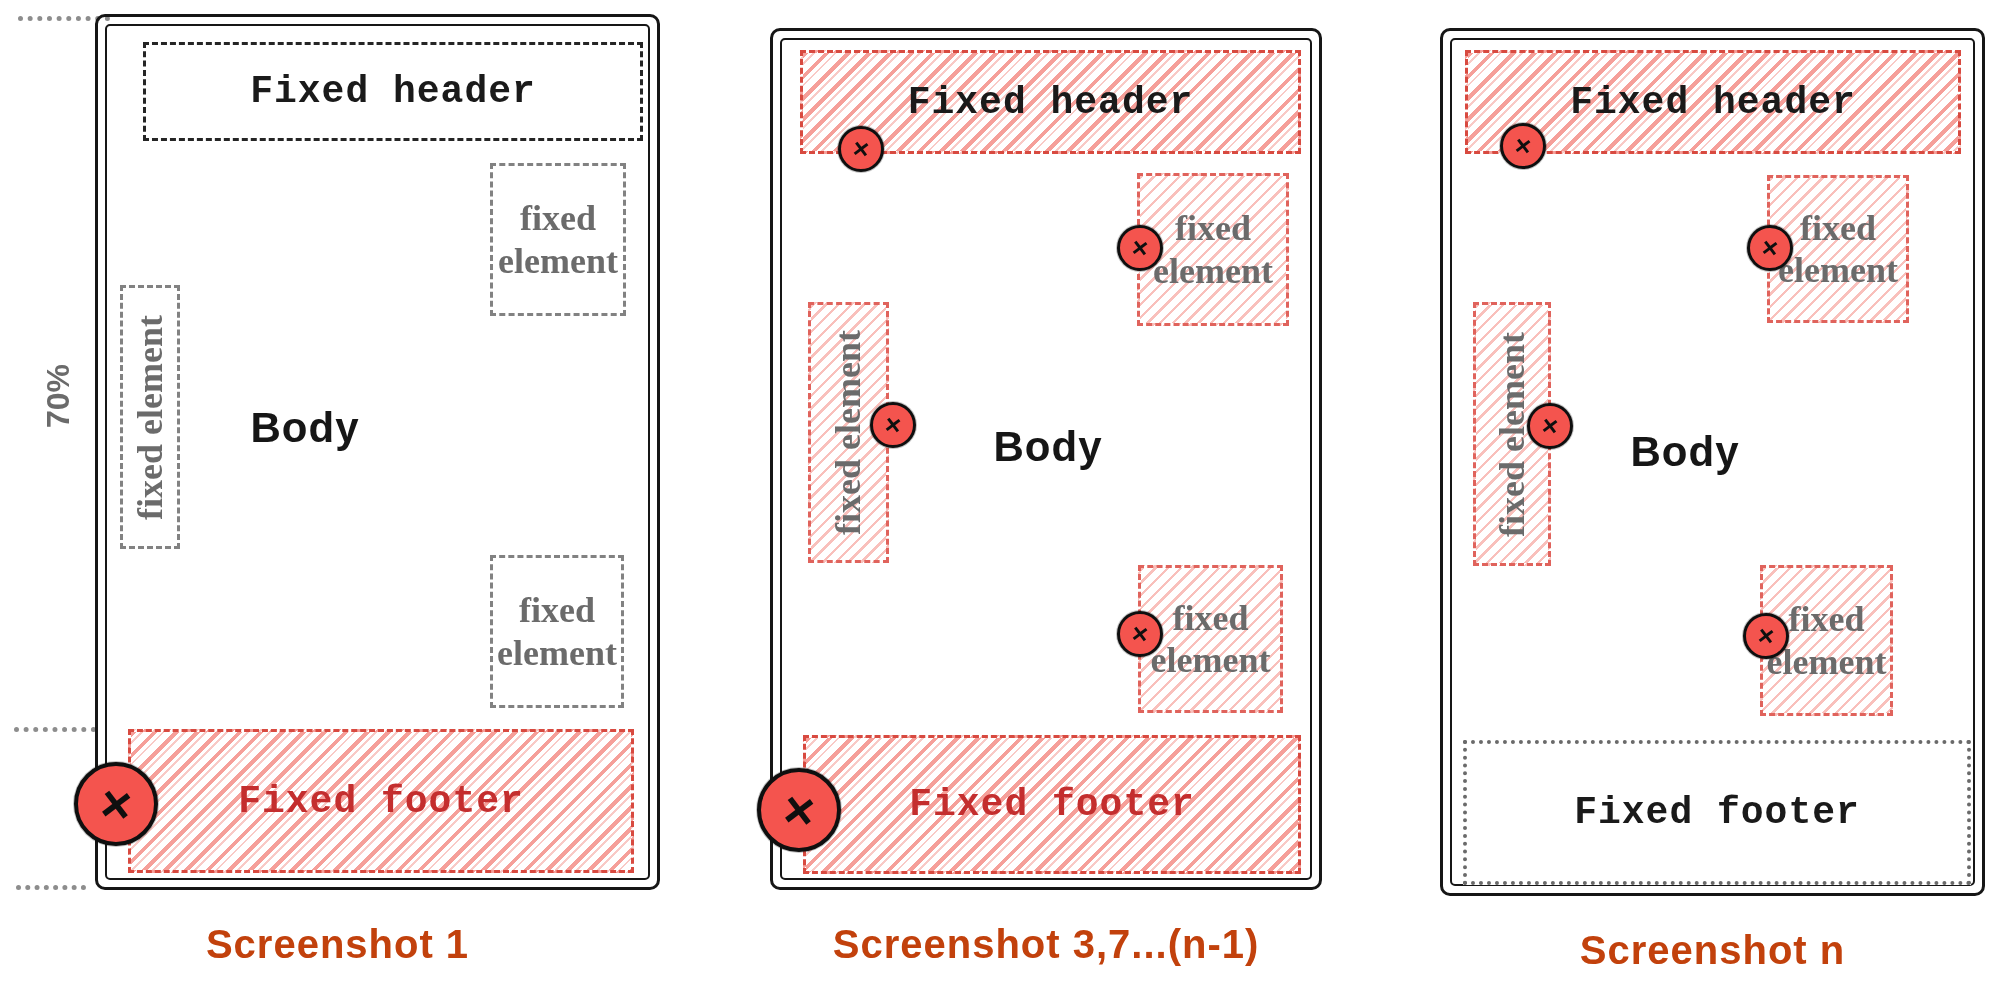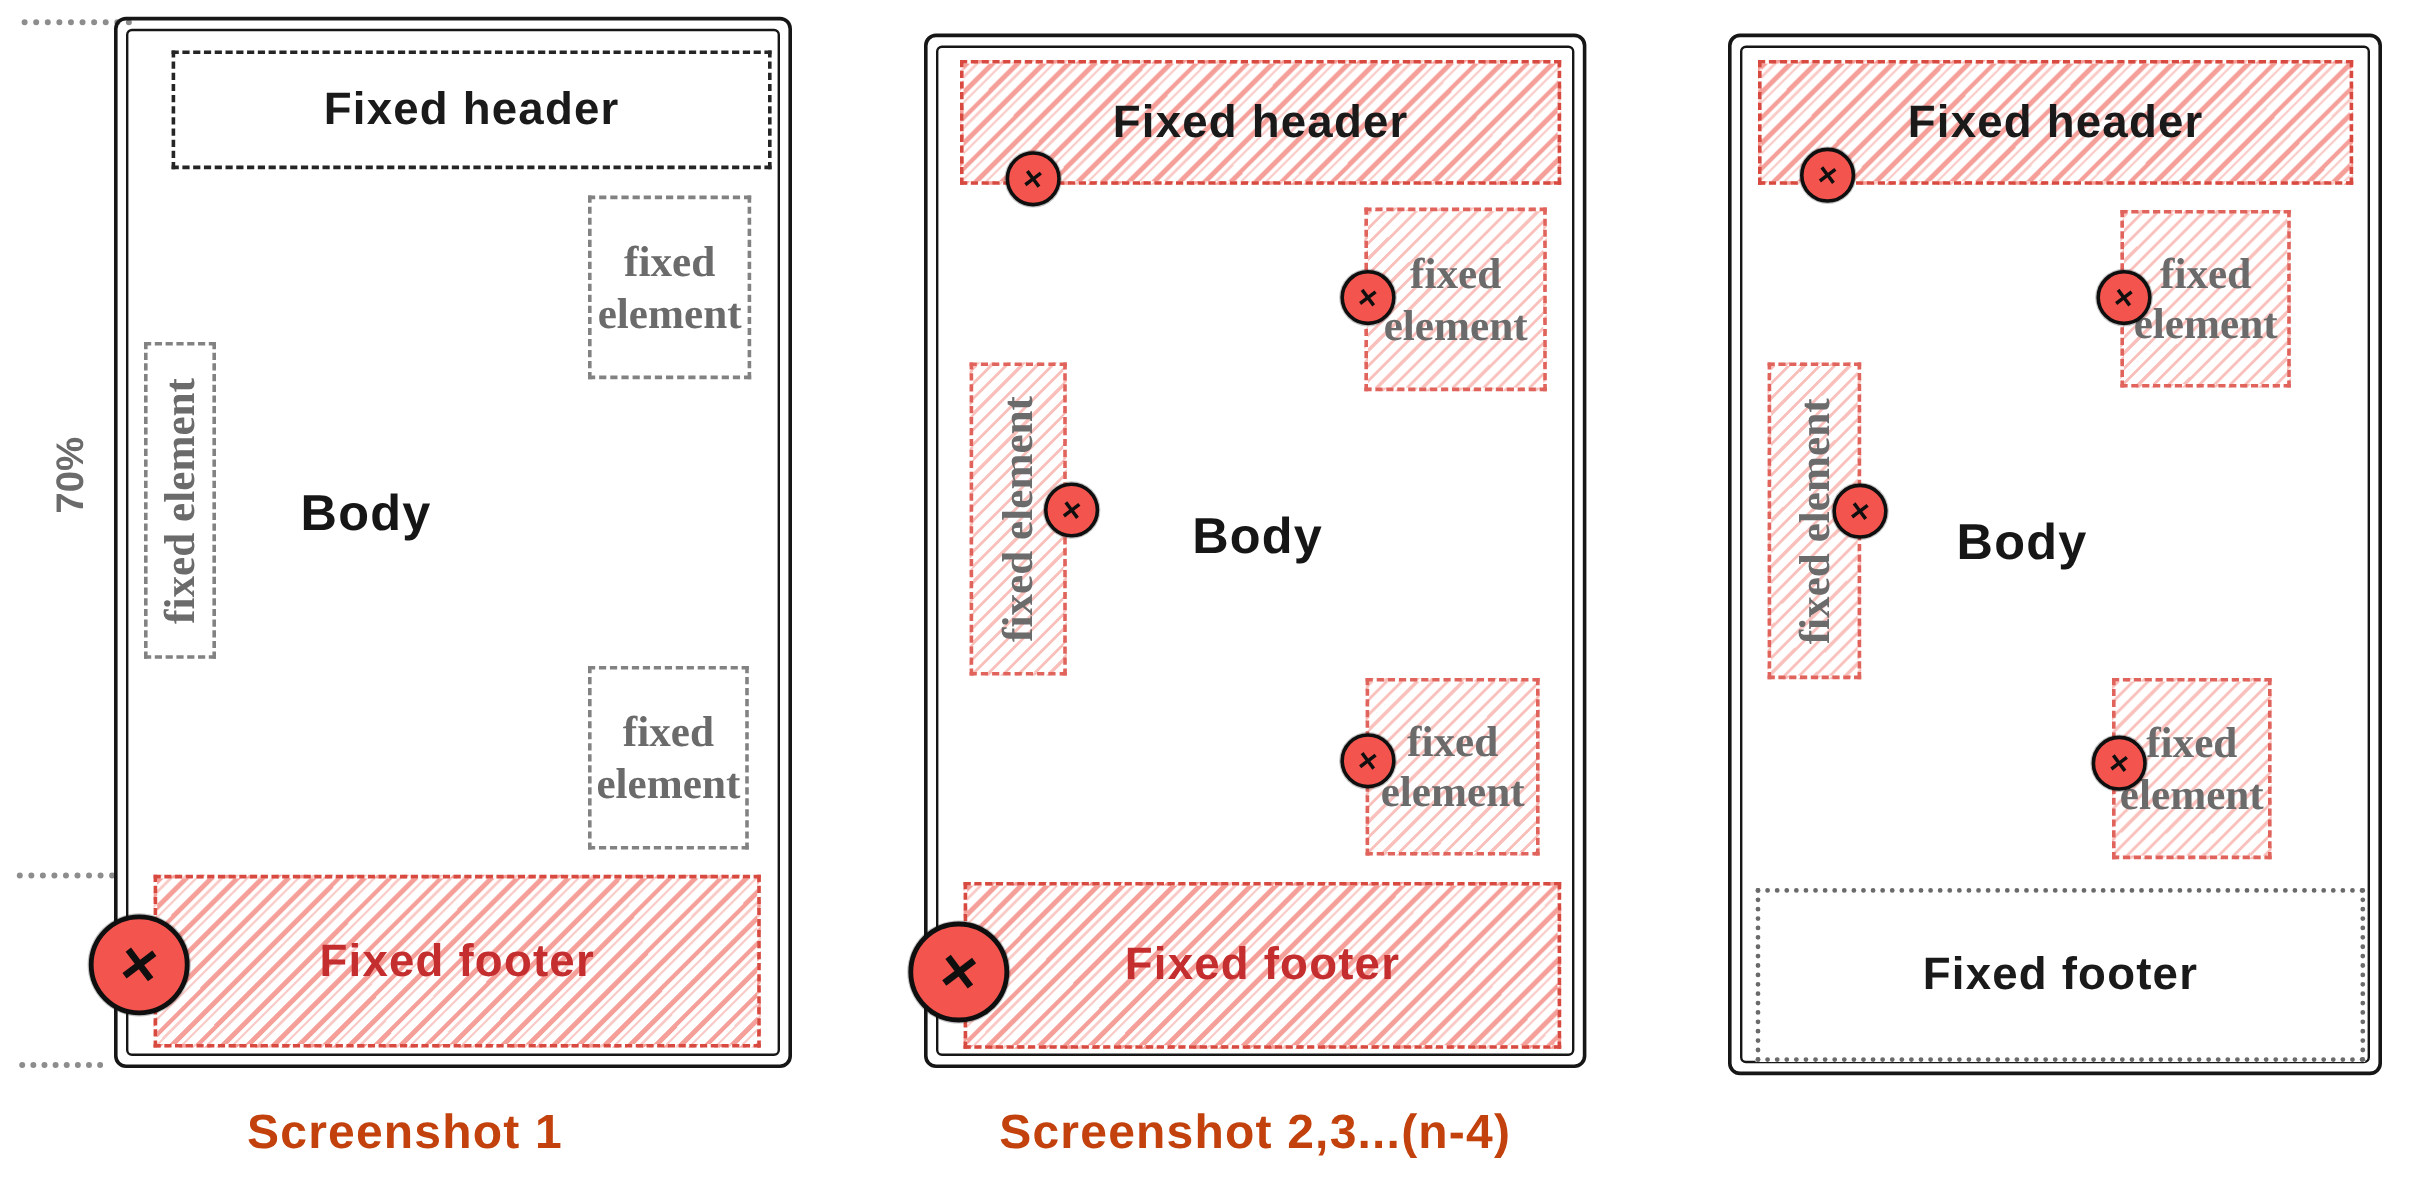--- a/index.html
+++ b/index.html
@@ -17,21 +17,21 @@
   .panel{position:absolute;}
   .frame{position:absolute;inset:0;border:3px solid #161616;border-radius:10px;}
   .frame-inner{position:absolute;inset:7px;border:2.5px solid #161616;border-radius:5px;}
   .caption{
     position:absolute;text-align:center;font-size:40px;letter-spacing:1px;
     color:#c2410c;font-weight:600;
   }
   
   .region{
     position:absolute;display:flex;align-items:center;justify-content:center;
-    background:#ffffff;text-align:center;
+    background:#ffffff;text-align:center;font-family:Liberation Mono, monospace;
   }
   .region .region-label{font-size:38px;font-weight:600;letter-spacing:1px;}
   .region.neutral-dark{border:3.5px dashed #252525;}
   .region.neutral-dark .region-label{color:#1a1a1a;}
   .region.neutral-gray{border:4.5px dotted #6a6a6a;}
   .region.neutral-gray .region-label{color:#1a1a1a;}
   .region.red{
     border:3.5px dashed #d84a40;
     background:
       repeating-linear-gradient(135deg, rgba(245,154,148,0.95) 0px, rgba(245,154,148,0.95) 4px, transparent 4px, transparent 15px),
@@ -150,21 +150,21 @@
       <span class="marker-glyph">×</span>
     </div>
 
     <div class="region red" style="left:33px;top:707px;width:492px;height:133px;">
       <span class="region-label red-text">Fixed footer</span>
     </div>
     <div class="marker big" style="left:-13px;top:740px;">
       <span class="marker-glyph">×</span>
     </div>
 
-    <div class="caption" style="left:0px;top:894px;width:552px;">Screenshot 2,3...(n-4)</div>
+    <div class="caption" style="left:0px;top:894px;width:552px;">Screenshot 3,7...(n-1)</div>
   </div>
 
   <div class="panel" style="left:1440px;top:28px;width:545px;height:868px;">
     <div class="frame">
       <div class="frame-inner"></div>
     </div>
 
     <div class="region red" style="left:25px;top:22px;width:490px;height:98px;">
       <span class="region-label ink">Fixed header</span>
     </div>
@@ -192,15 +192,16 @@
       <span class="elem-label">fixed element</span>
     </div>
     <div class="marker small" style="left:303px;top:585px;">
       <span class="marker-glyph">×</span>
     </div>
 
     <div class="region neutral-gray" style="left:23px;top:712px;width:500px;height:137px;">
       <span class="region-label">Fixed footer</span>
     </div>
 
+    <div class="caption" style="left:0px;top:900px;width:545px;">Screenshot n</div>
   </div>
 
 </div>
 
 </body></html>

